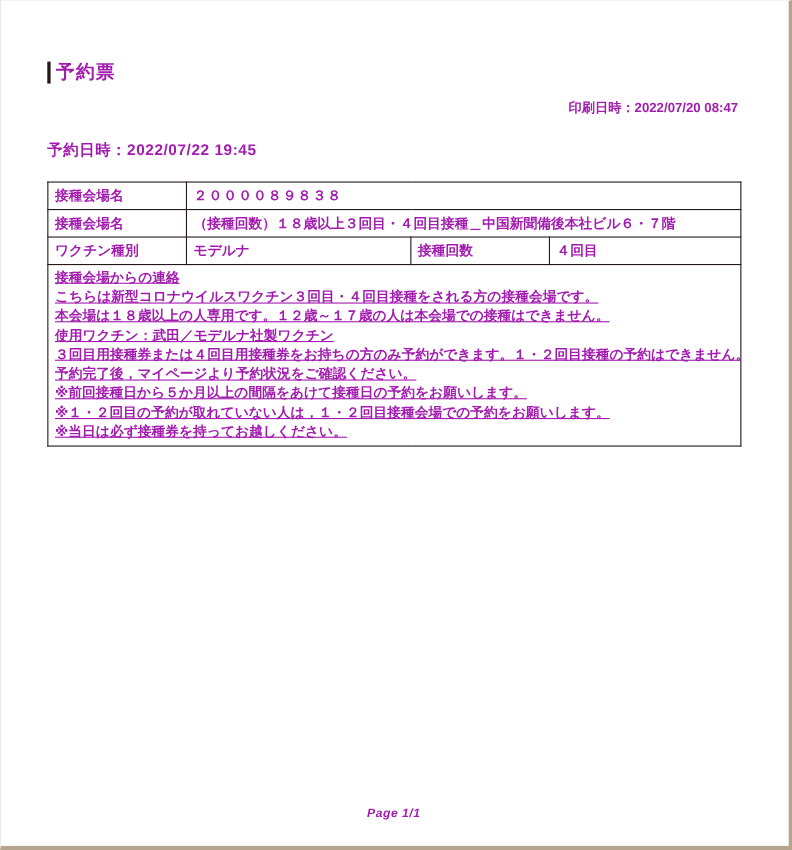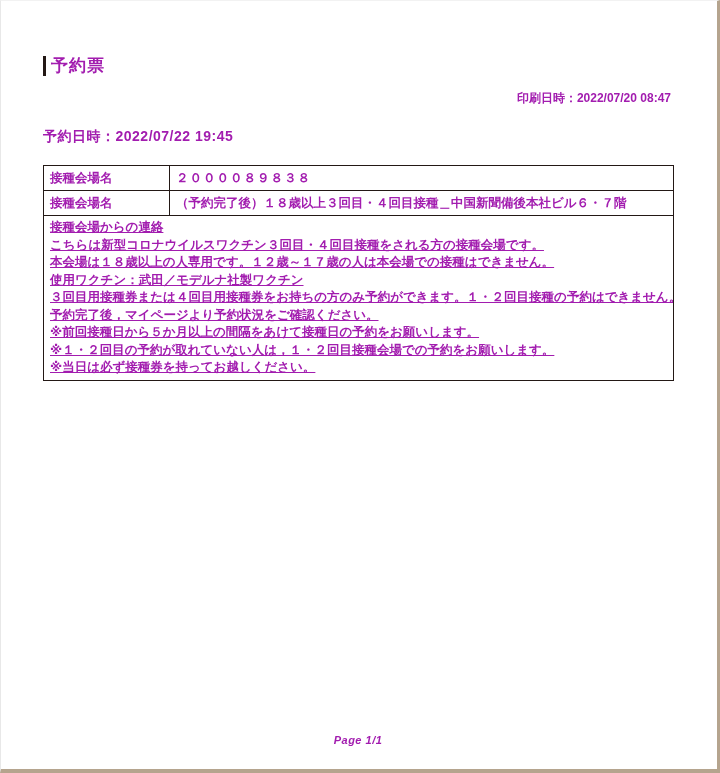--- a/index.html
+++ b/index.html
@@ -99,21 +99,27 @@
       <col style="width:126px">
       <col style="width:174px">
     </colgroup>
     <tbody>
       <tr>
         <td>接種会場名</td>
         <td class="ticket-no" colspan="3">２００００８９８３８</td>
       </tr>
       <tr>
         <td>接種会場名</td>
-        <td colspan="3">（予約完了後）１８歳以上３回目・４回目接種＿中国新聞備後本社ビル６・７階</td>
+        <td colspan="3">（接種回数）１８歳以上３回目・４回目接種＿中国新聞備後本社ビル６・７階</td>
+      </tr>
+      <tr>
+        <td>ワクチン種別</td>
+        <td>モデルナ</td>
+        <td>接種回数</td>
+        <td>４回目</td>
       </tr>
       <tr>
         <td class="notes-cell" colspan="4">
           <div class="notes-header">接種会場からの連絡</div>
           <div class="note-line">こちらは新型コロナウイルスワクチン３回目・４回目接種をされる方の接種会場です。</div>
           <div class="note-line">本会場は１８歳以上の人専用です。１２歳～１７歳の人は本会場での接種はできません。</div>
           <div class="note-line">使用ワクチン：武田／モデルナ社製ワクチン</div>
           <div class="note-line">３回目用接種券または４回目用接種券をお持ちの方のみ予約ができます。１・２回目接種の予約はできません。</div>
           <div class="note-line">予約完了後，マイページより予約状況をご確認ください。</div>
           <div class="note-line">※前回接種日から５か月以上の間隔をあけて接種日の予約をお願いします。</div>

